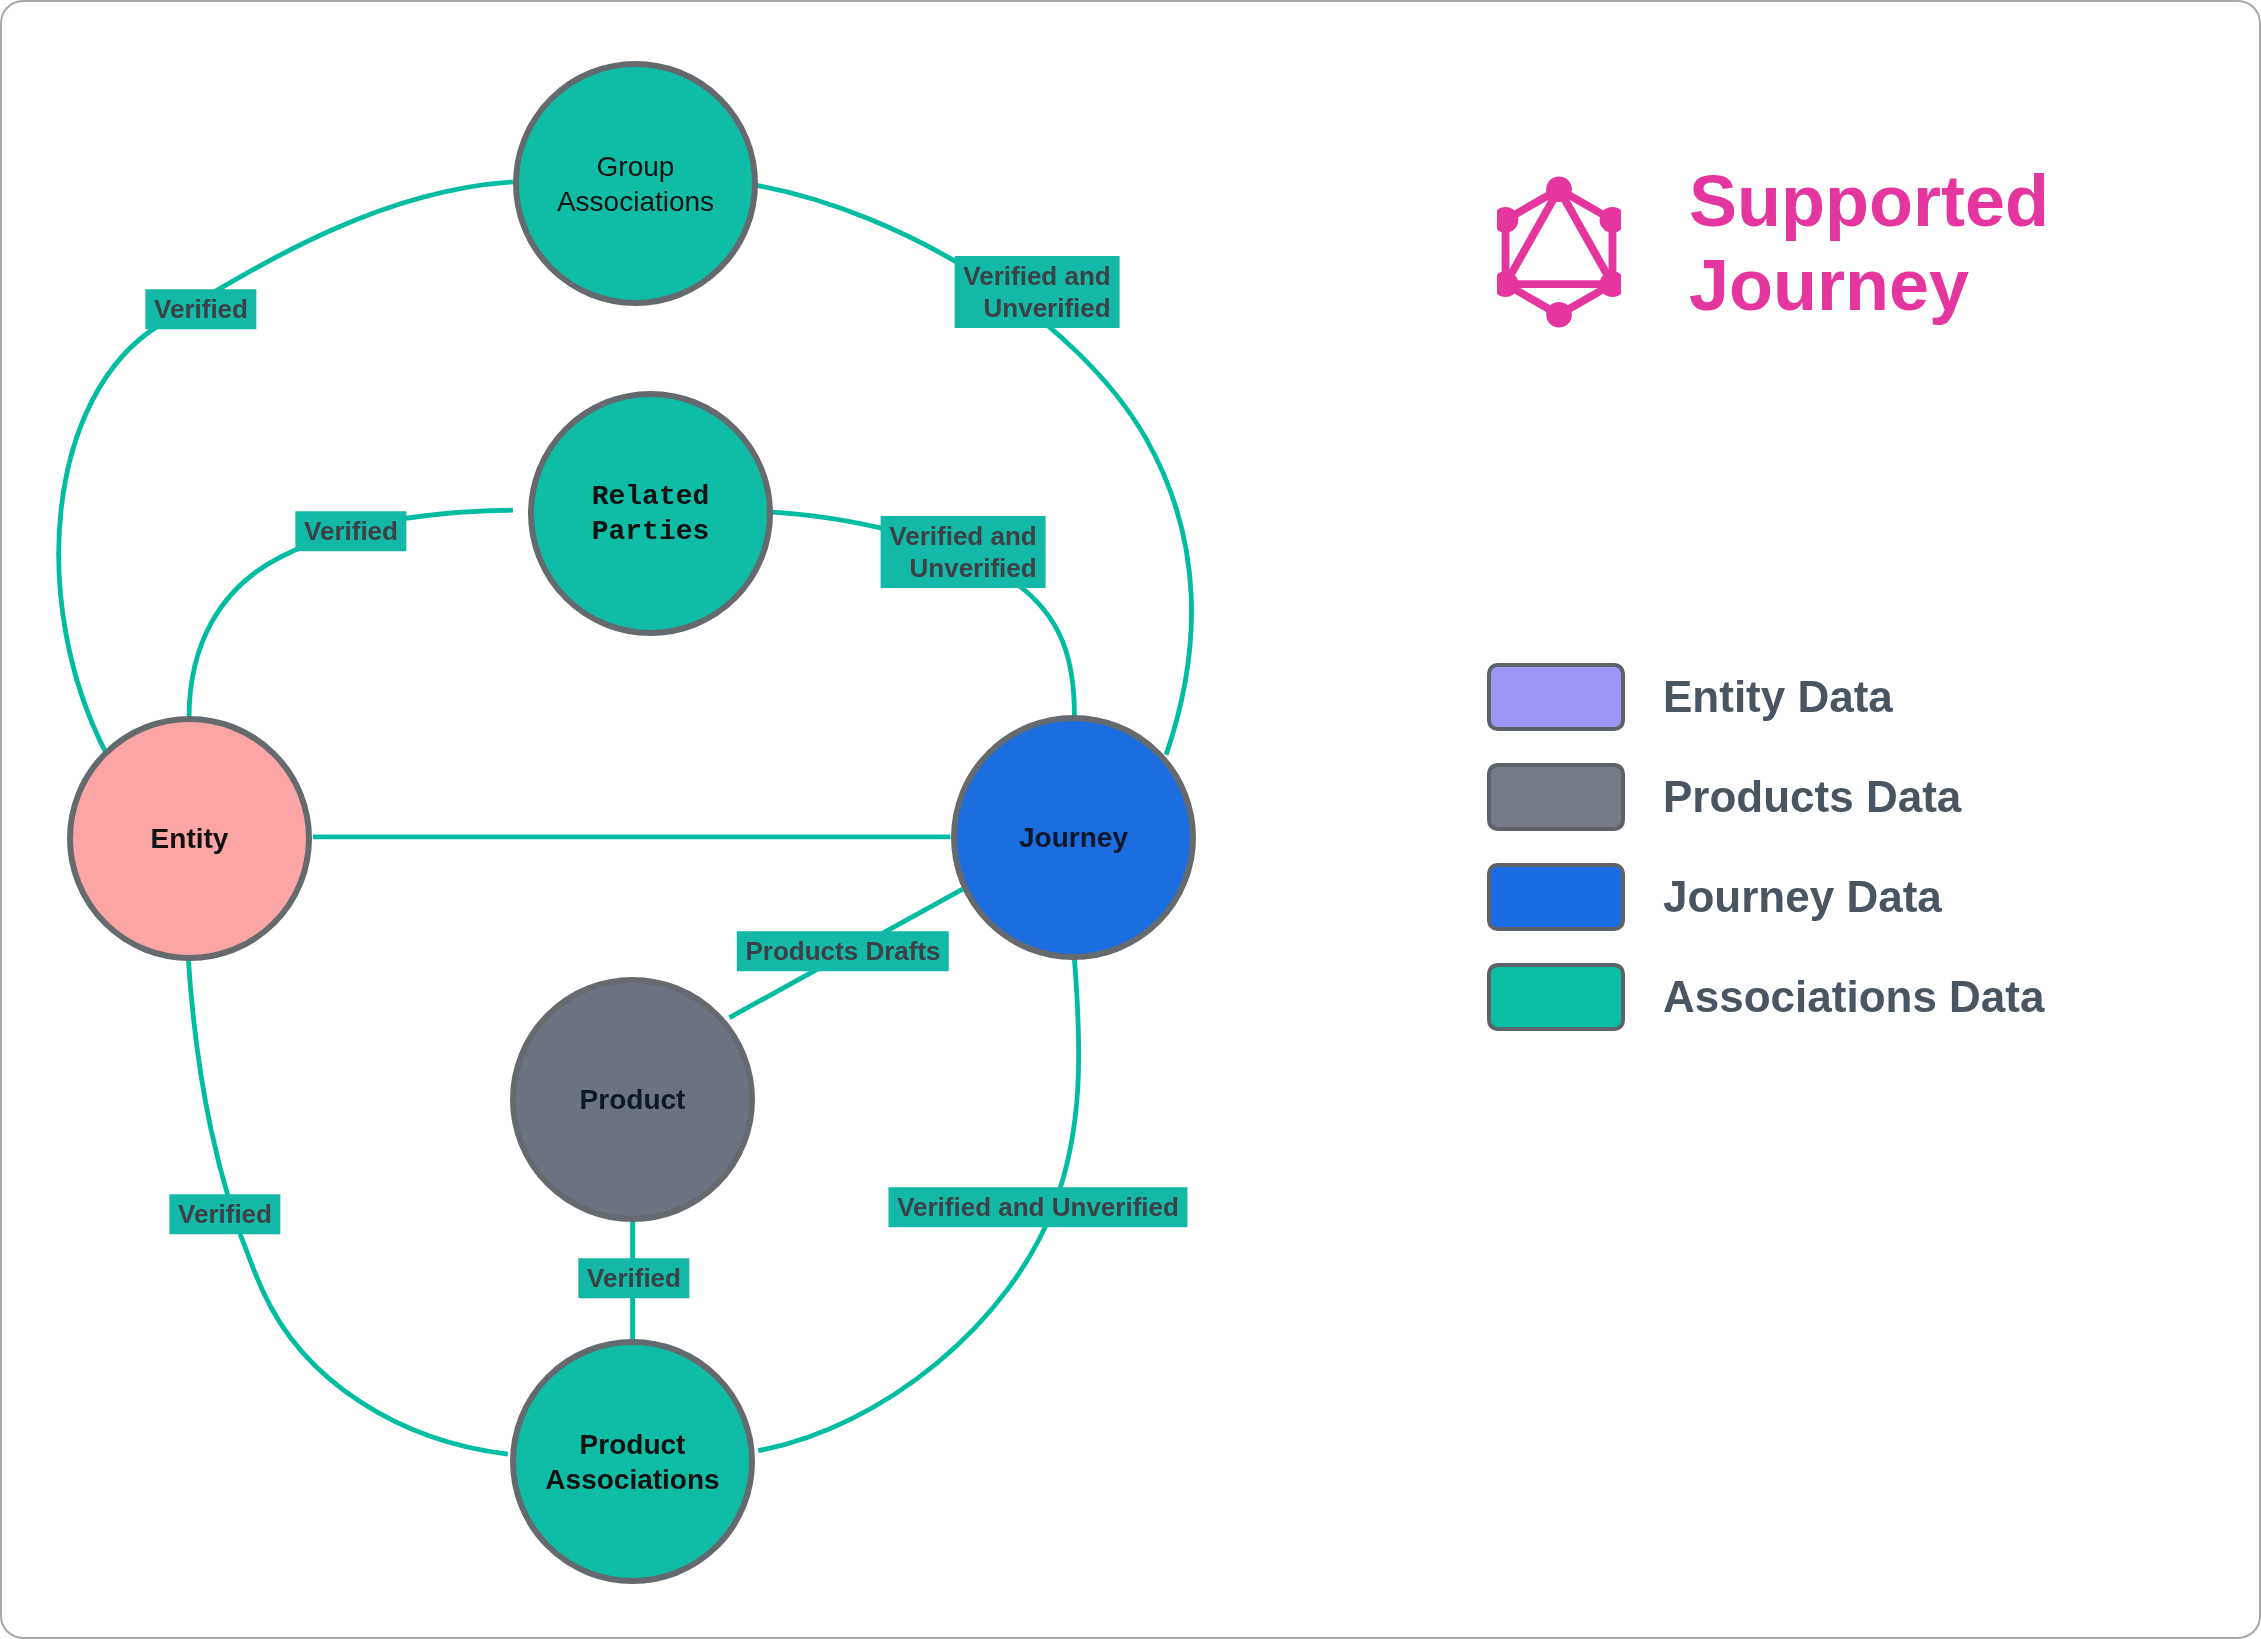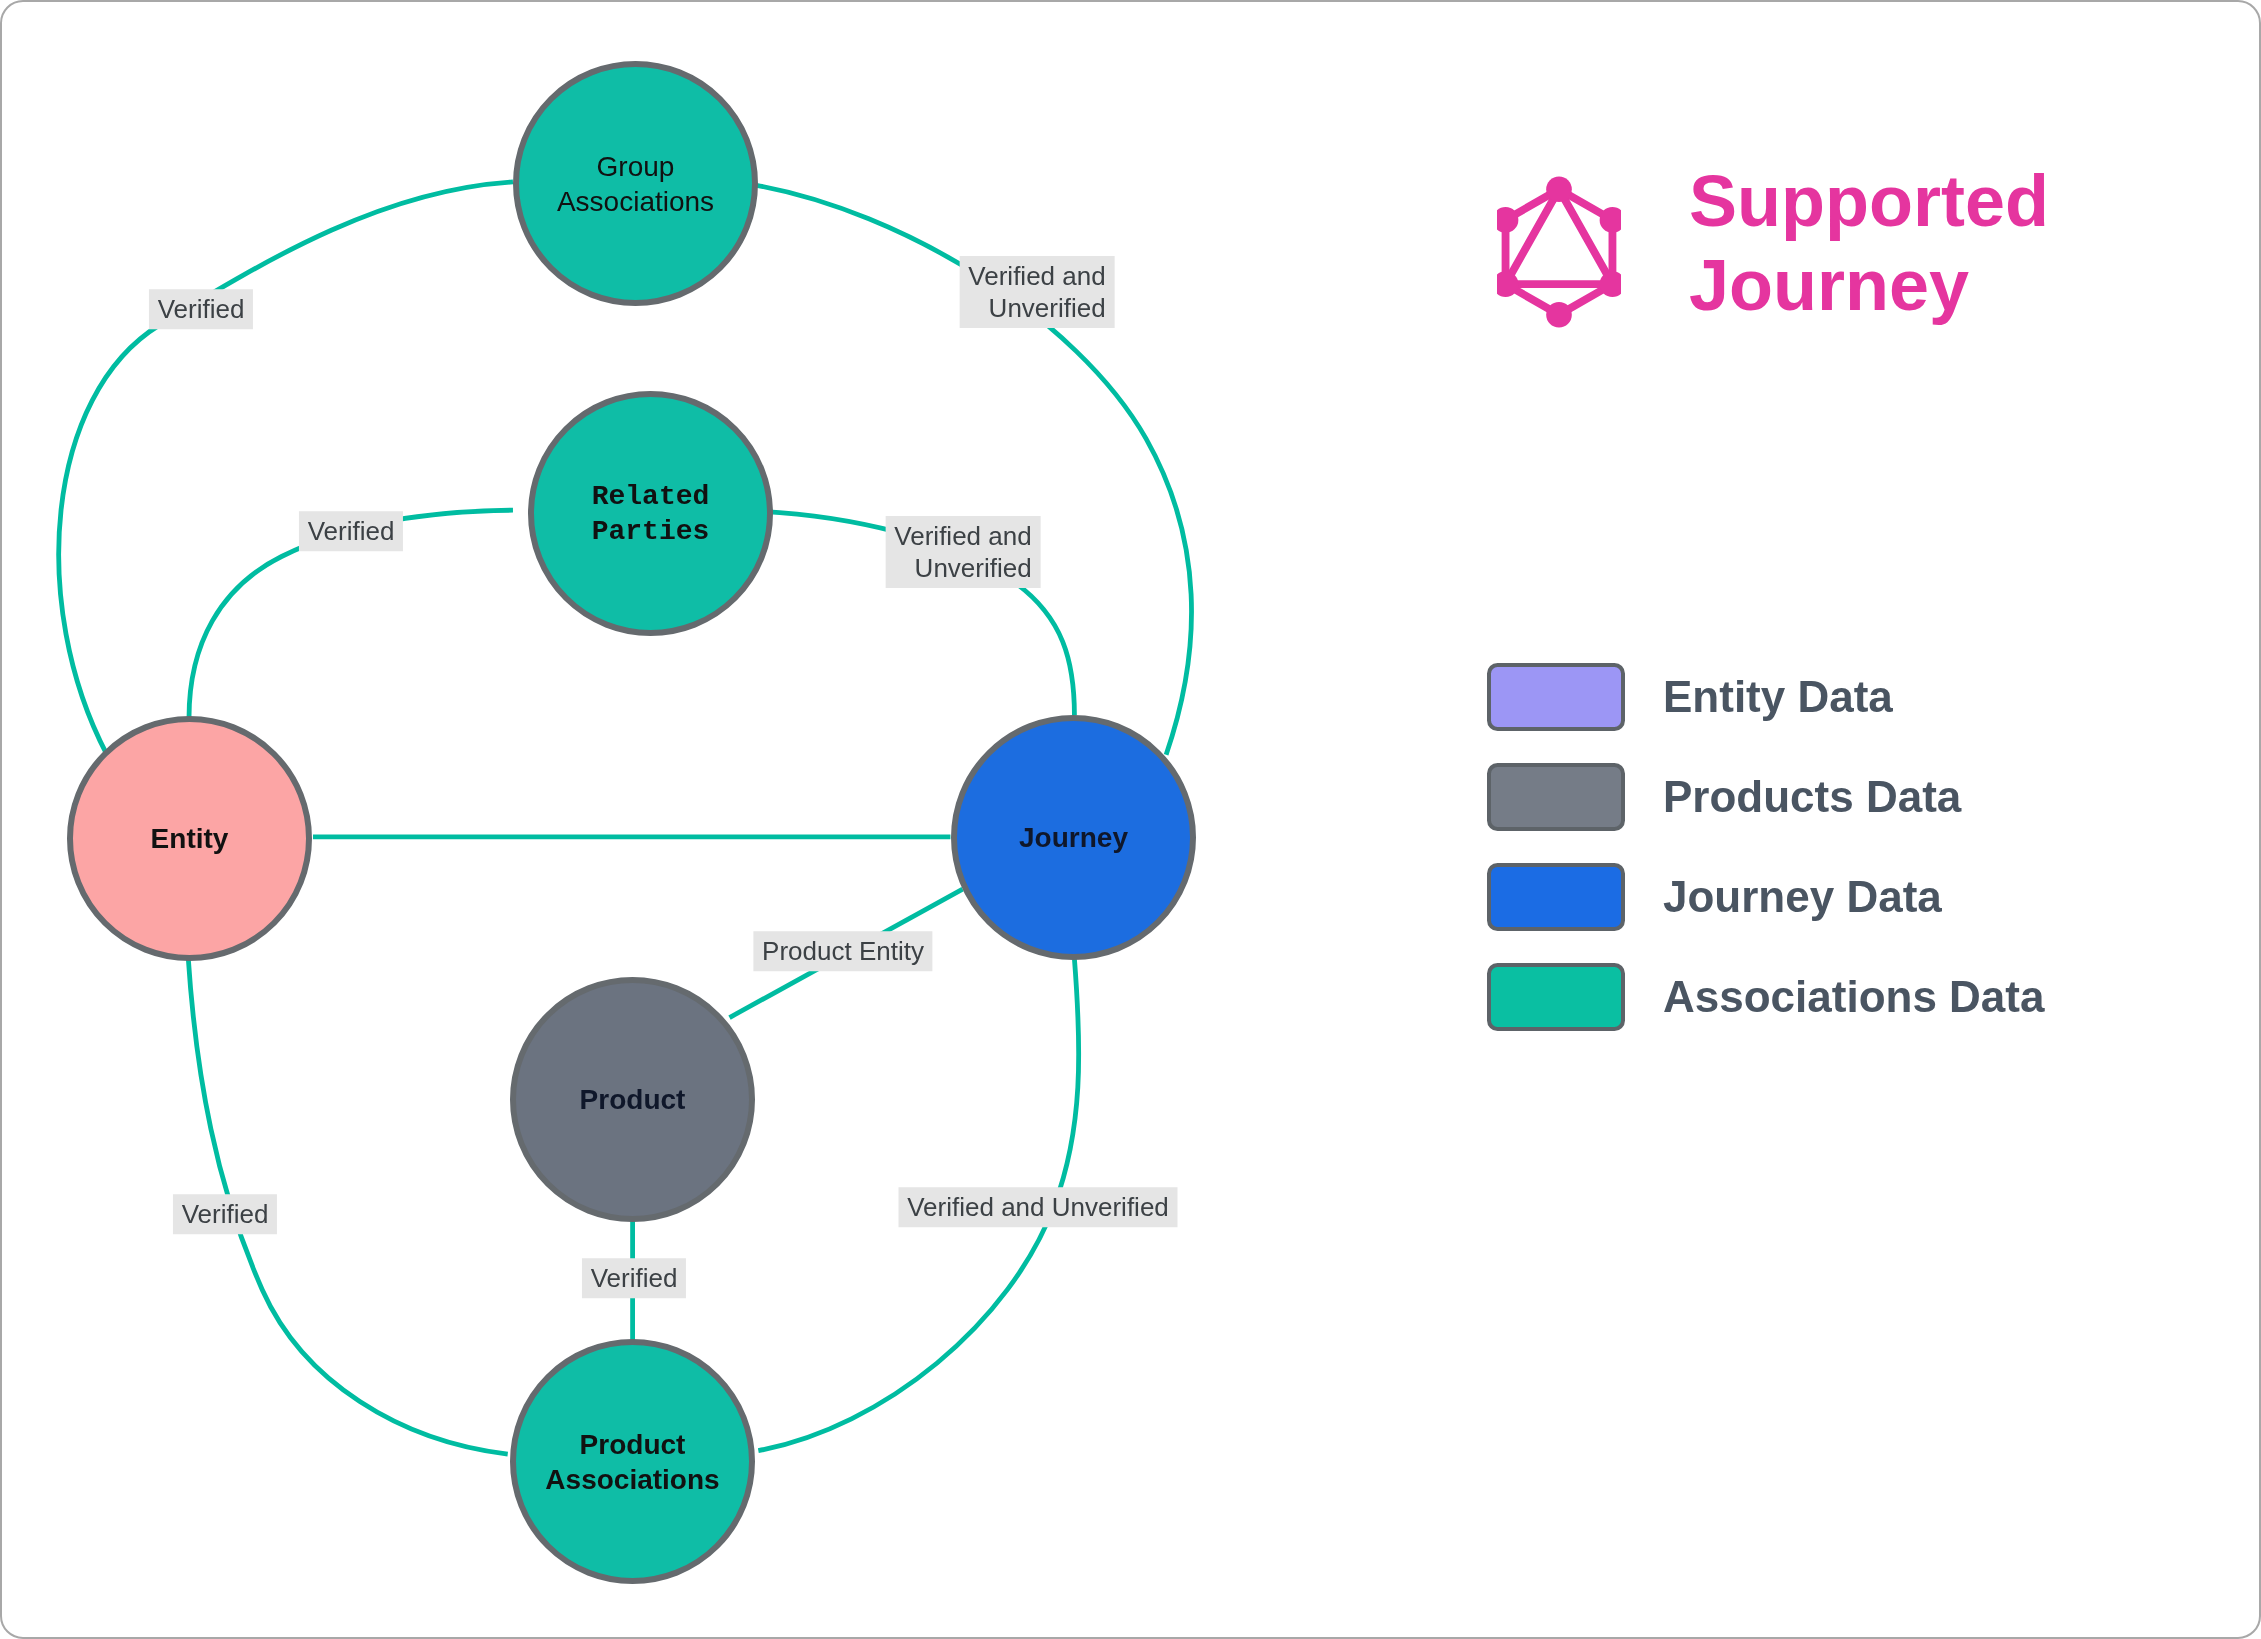--- a/index.html
+++ b/index.html
@@ -51,24 +51,24 @@
   .node-teal   { background: #0fbda6; }
   .node-purple { background: #fca5a5; }
   .node-blue   { background: #1c6de0; }
   .node-gray   { background: #6b7380; }
   .node-group-associations .node-label { font-weight: 400; }
   .text-white .node-label { color: #0f172a; }
 
   .edge-label {
     position: absolute;
     transform: translate(-50%, -50%);
-    background: #e5e5e5;
+    background: #14b8a6;
     padding: 3.5px 8.7px;
     font-size: 26px;
-    font-weight: 400;
+    font-weight: 700;
     color: #3c4145;
     line-height: 1.25;
     white-space: pre-line;
     text-align: center;
   }
   .edge-label.ta-right { text-align: right; }
 
   #header {
     position: absolute;
     left: 1495px;
@@ -138,21 +138,21 @@
     <path d="M 213 1093 C 222 1230 245 1355 298 1475 C 345 1580 455 1648 579 1663"></path>
     <path d="M 1228 1096 C 1236 1200 1238 1290 1205 1378 C 1155 1512 1010 1632 866 1659"></path>
   </svg>
 
   <div class="edge-label" style="left:199px; top:307px;">Verified</div>
   <div class="edge-label ta-right" style="left:1035px; top:290px;">Verified and
 Unverified</div>
   <div class="edge-label" style="left:349px; top:529px;">Verified</div>
   <div class="edge-label ta-right" style="left:961px; top:550px;">Verified and
 Unverified</div>
-  <div class="edge-label" style="left:841px; top:949px;">Product Entity</div>
+  <div class="edge-label" style="left:841px; top:949px;">Products Drafts</div>
   <div class="edge-label" style="left:632px; top:1276px;">Verified</div>
   <div class="edge-label" style="left:223px; top:1212px;">Verified</div>
   <div class="edge-label" style="left:1036px; top:1205px;">Verified and Unverified</div>
 
   <div class="node node-teal node-group-associations" style="left:511px; top:59px;">
     <span class="node-label">Group
 Associations</span>
   </div>
   <div class="node node-teal" style="left:526px; top:389px;font-family:Liberation Mono, monospace;">
     <span class="node-label">Related

